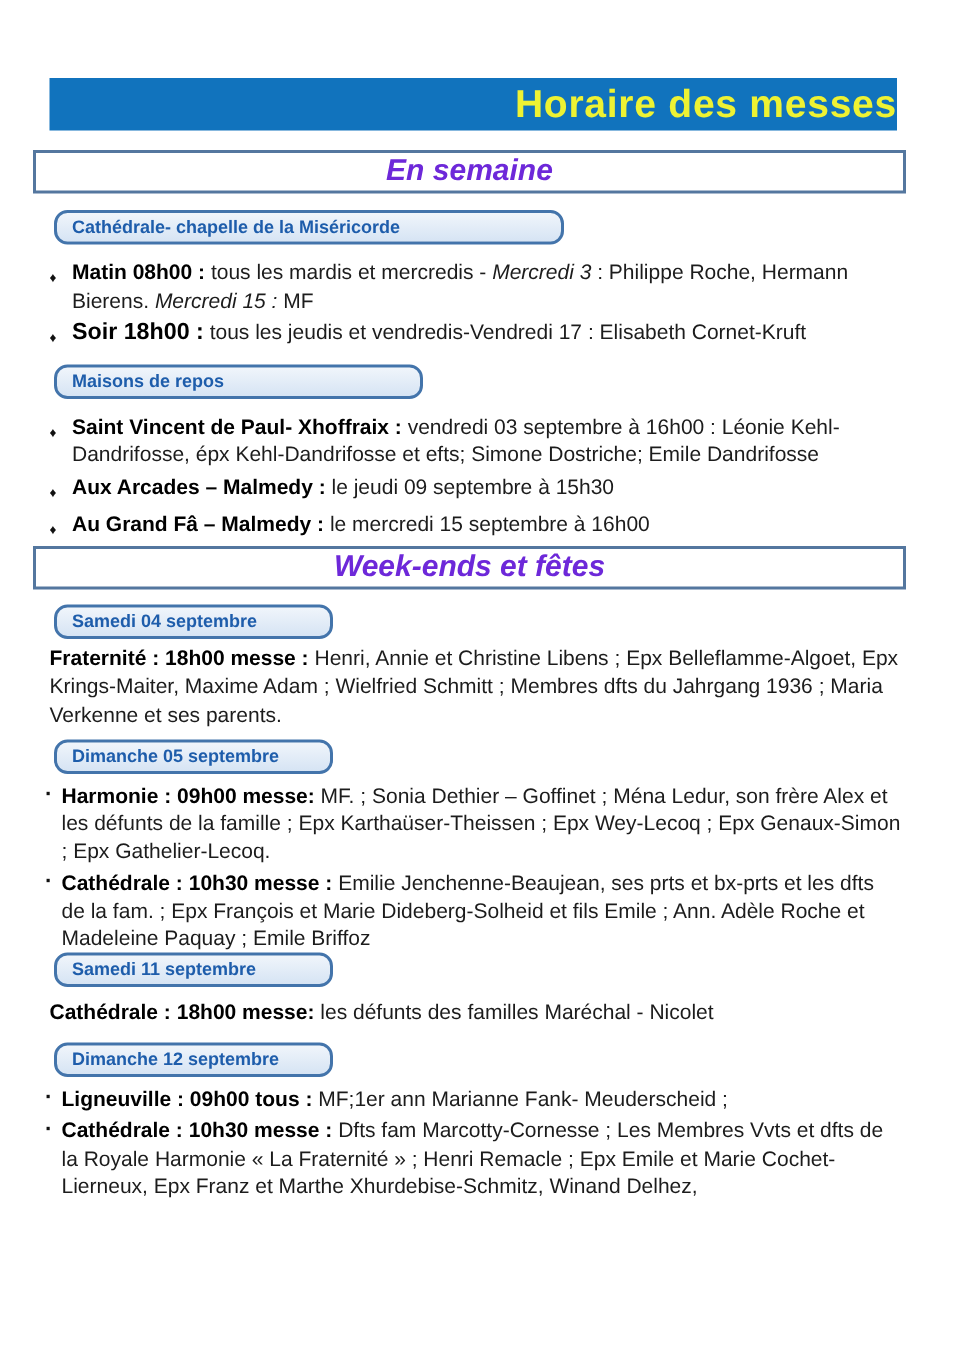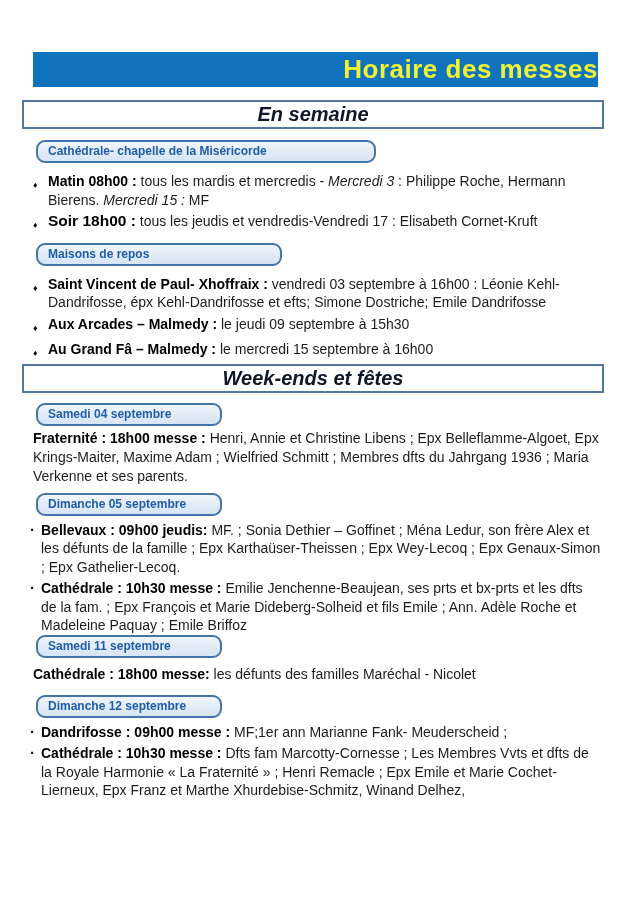--- a/index.html
+++ b/index.html
@@ -11,21 +11,21 @@
   .banner{
     margin:52px 0 0 33px;width:565px;height:35px;background:#1173bd;
     display:flex;align-items:center;justify-content:flex-end;
   }
   .banner span{color:#eef233;font-weight:bold;font-size:26px;letter-spacing:.5px;}
   .hbox{
     margin:13px 0 0 22px;width:582px;height:29px;box-sizing:border-box;
     border:2px solid #54779f;background:#ffffff;
     display:flex;align-items:center;justify-content:center;
   }
-  .hbox span{color:#0f172a;font-weight:bold;font-style:italic;font-size:20px;}
+  .hbox span{color:#6d28d9;font-weight:bold;font-style:italic;font-size:20px;}
   .tag{
     box-sizing:border-box;display:block;margin:11px 0 0 36px;
     border:2px solid #4374ab;border-radius:9px;
     background:linear-gradient(180deg,#f0f5fb 0%,#d6e4f4 100%);
     padding:2px 10px 3px 10px;color:#1e5dab;font-weight:bold;font-size:12px;
     white-space:nowrap;overflow:hidden;
   }
   .tag-w340{width:340px;}
   .tag-w246{width:246px;margin-top:8px;}
   .tag-std{width:186px;}
@@ -108,42 +108,42 @@
   <div class="para para1">
     <b class="lbl">Fraternité : 18h00 messe :</b><span> Henri, Annie et Christine Libens ; Epx Belleflamme-Algoet, Epx Krings-Maiter, Maxime Adam ; Wielfried Schmitt ; Membres dfts du Jahrgang 1936 ; Maria Verkenne et ses parents.</span>
   </div>
 
   <div class="tag tag-std tag-dim05">
     <span>Dimanche 05 septembre</span>
   </div>
   <div class="plist">
     <div class="item bellevaux">
       <span class="blt">·</span>
-      <span class="txt"><b class="lbl">Bellevaux : 09h00 jeudis:</b><span> MF. ; Sonia Dethier – Goffinet ; Ména Ledur, son frère Alex et les défunts de la famille ; Epx Karthaüser-Theissen ; Epx Wey-Lecoq ; Epx Genaux-Simon ; Epx Gathelier-Lecoq.</span></span>
+      <span class="txt"><b class="lbl">Harmonie : 09h00 messe:</b><span> MF. ; Sonia Dethier – Goffinet ; Ména Ledur, son frère Alex et les défunts de la famille ; Epx Karthaüser-Theissen ; Epx Wey-Lecoq ; Epx Genaux-Simon ; Epx Gathelier-Lecoq.</span></span>
     </div>
     <div class="item cath05">
       <span class="blt">·</span>
       <span class="txt"><b class="lbl">Cathédrale : 10h30 messe :</b><span> Emilie Jenchenne-Beaujean, ses prts et bx-prts et les dfts de la fam. ; Epx François et Marie Dideberg-Solheid et fils Emile ; Ann. Adèle Roche et Madeleine Paquay ; Emile Briffoz</span></span>
     </div>
   </div>
 
   <div class="tag tag-std tag-sam11">
     <span>Samedi 11 septembre</span>
   </div>
   <div class="para para2">
     <b class="lbl">Cathédrale : 18h00 messe:</b><span> les défunts des familles Maréchal - Nicolet</span>
   </div>
 
   <div class="tag tag-std tag-dim12">
     <span>Dimanche 12 septembre</span>
   </div>
   <div class="plist">
     <div class="item ligneuville">
       <span class="blt">·</span>
-      <span class="txt"><b class="lbl">Dandrifosse : 09h00 messe :</b><span> MF;1er ann Marianne Fank- Meuderscheid ;</span></span>
+      <span class="txt"><b class="lbl">Ligneuville : 09h00 tous :</b><span> MF;1er ann Marianne Fank- Meuderscheid ;</span></span>
     </div>
     <div class="item cath12">
       <span class="blt">·</span>
       <span class="txt"><b class="lbl">Cathédrale : 10h30 messe :</b><span> Dfts fam Marcotty-Cornesse ; Les Membres Vvts et dfts de la Royale Harmonie « La Fraternité » ; Henri Remacle ; Epx Emile et Marie Cochet-Lierneux, Epx Franz et Marthe Xhurdebise-Schmitz, Winand Delhez,</span></span>
     </div>
   </div>
 
 </div>
 
 </body></html>

